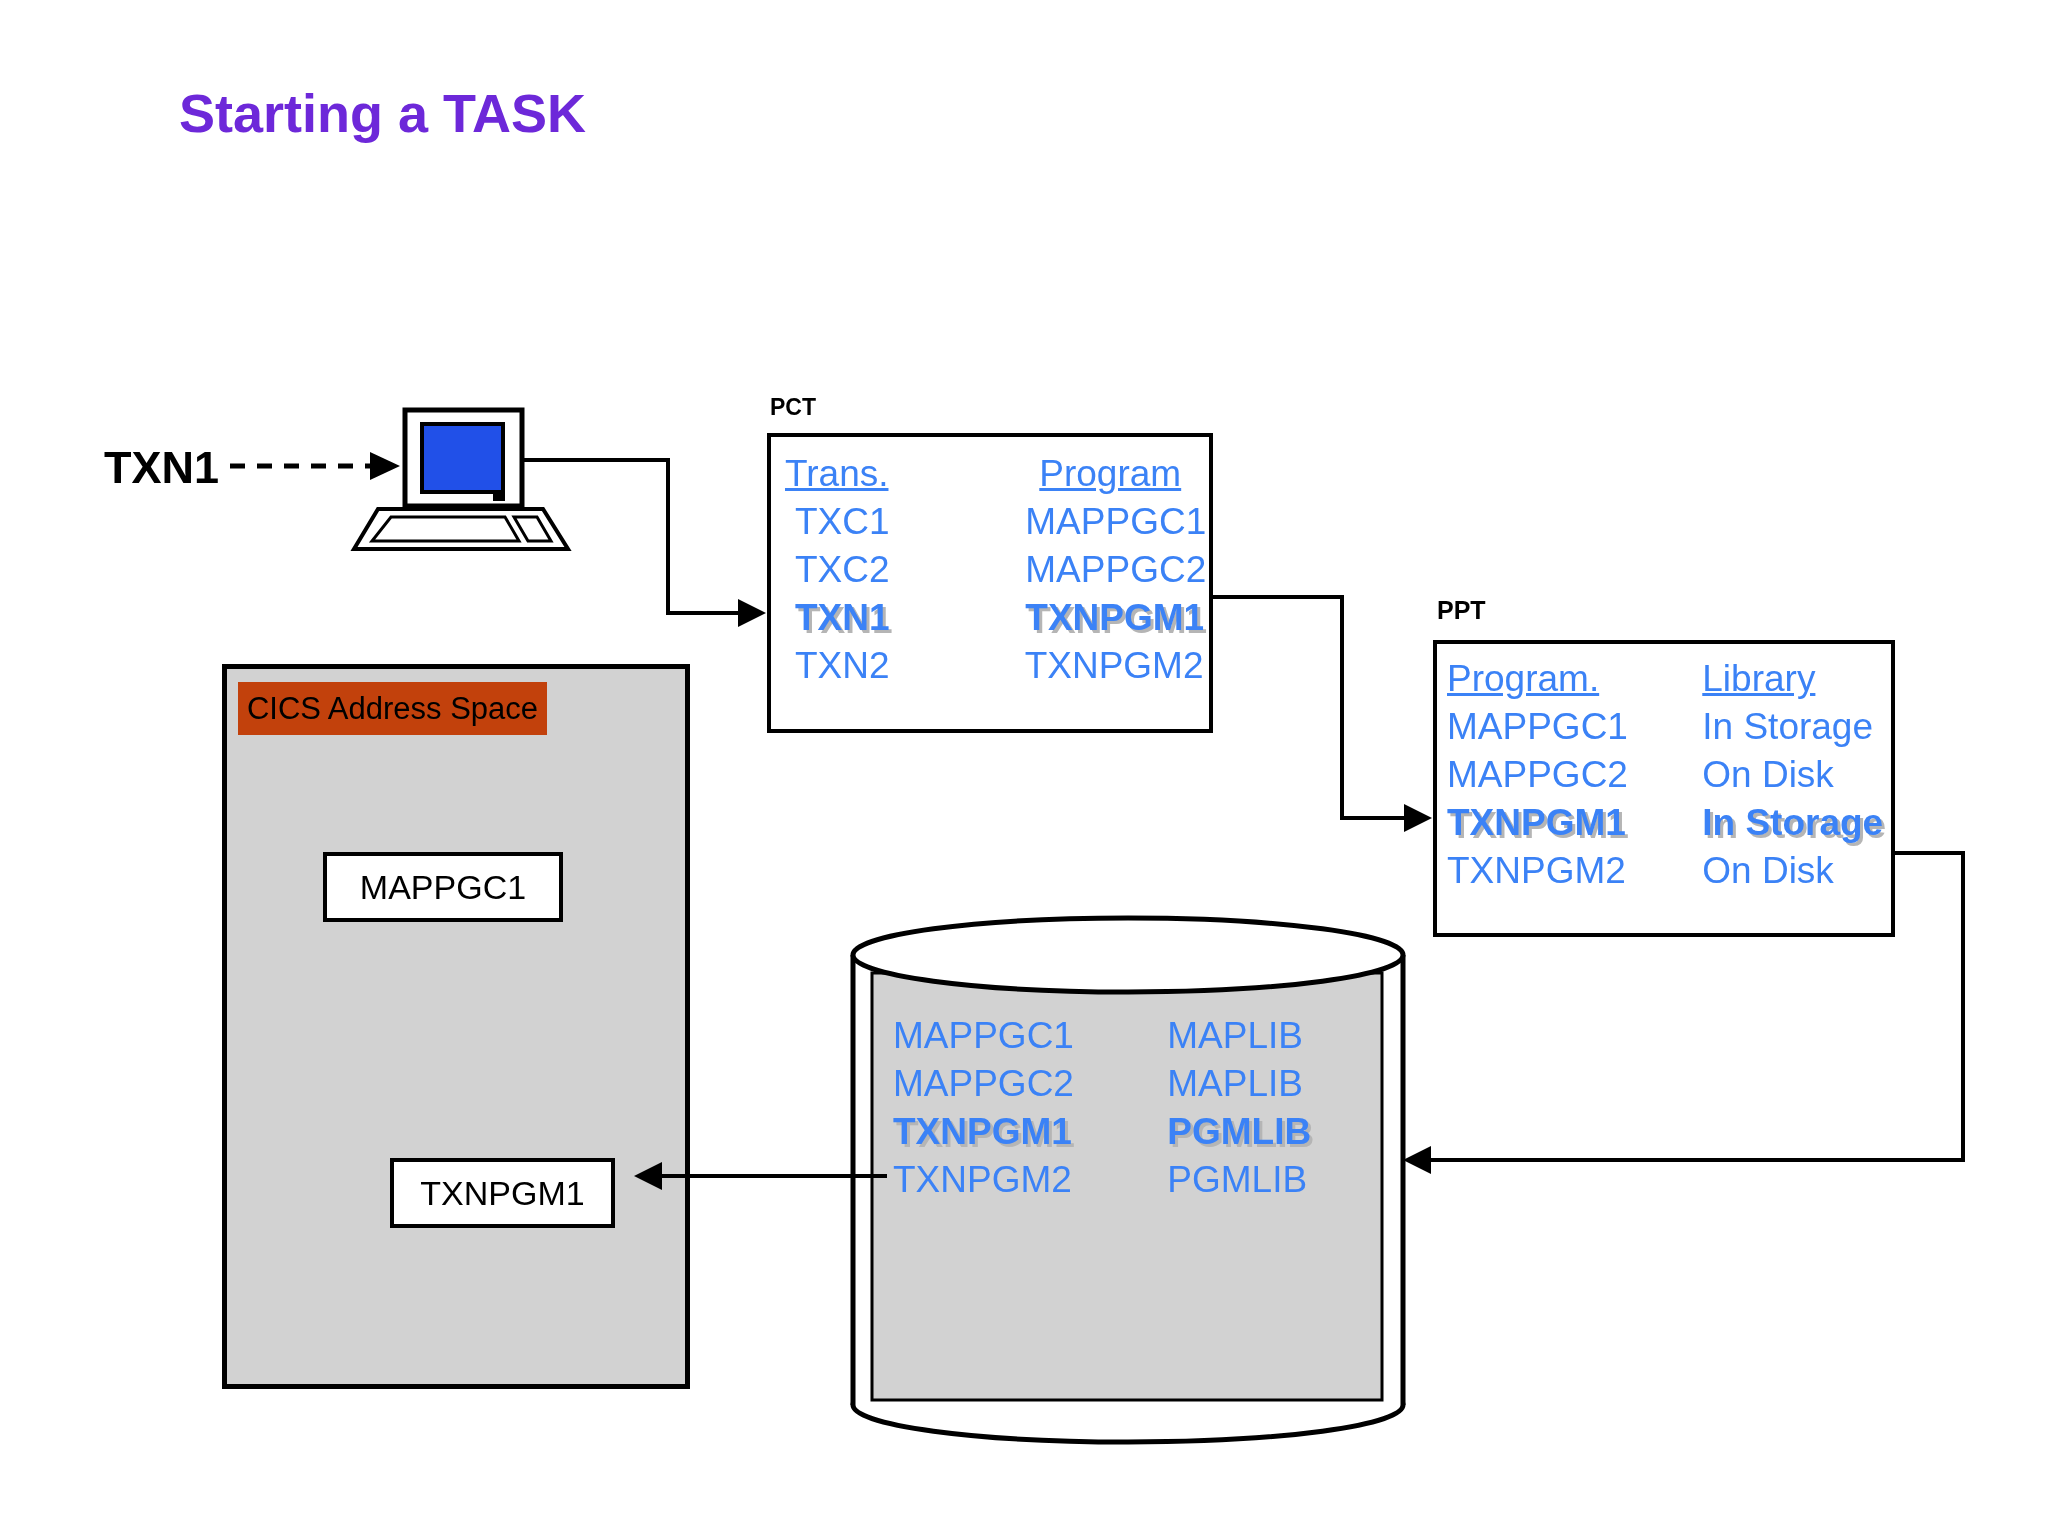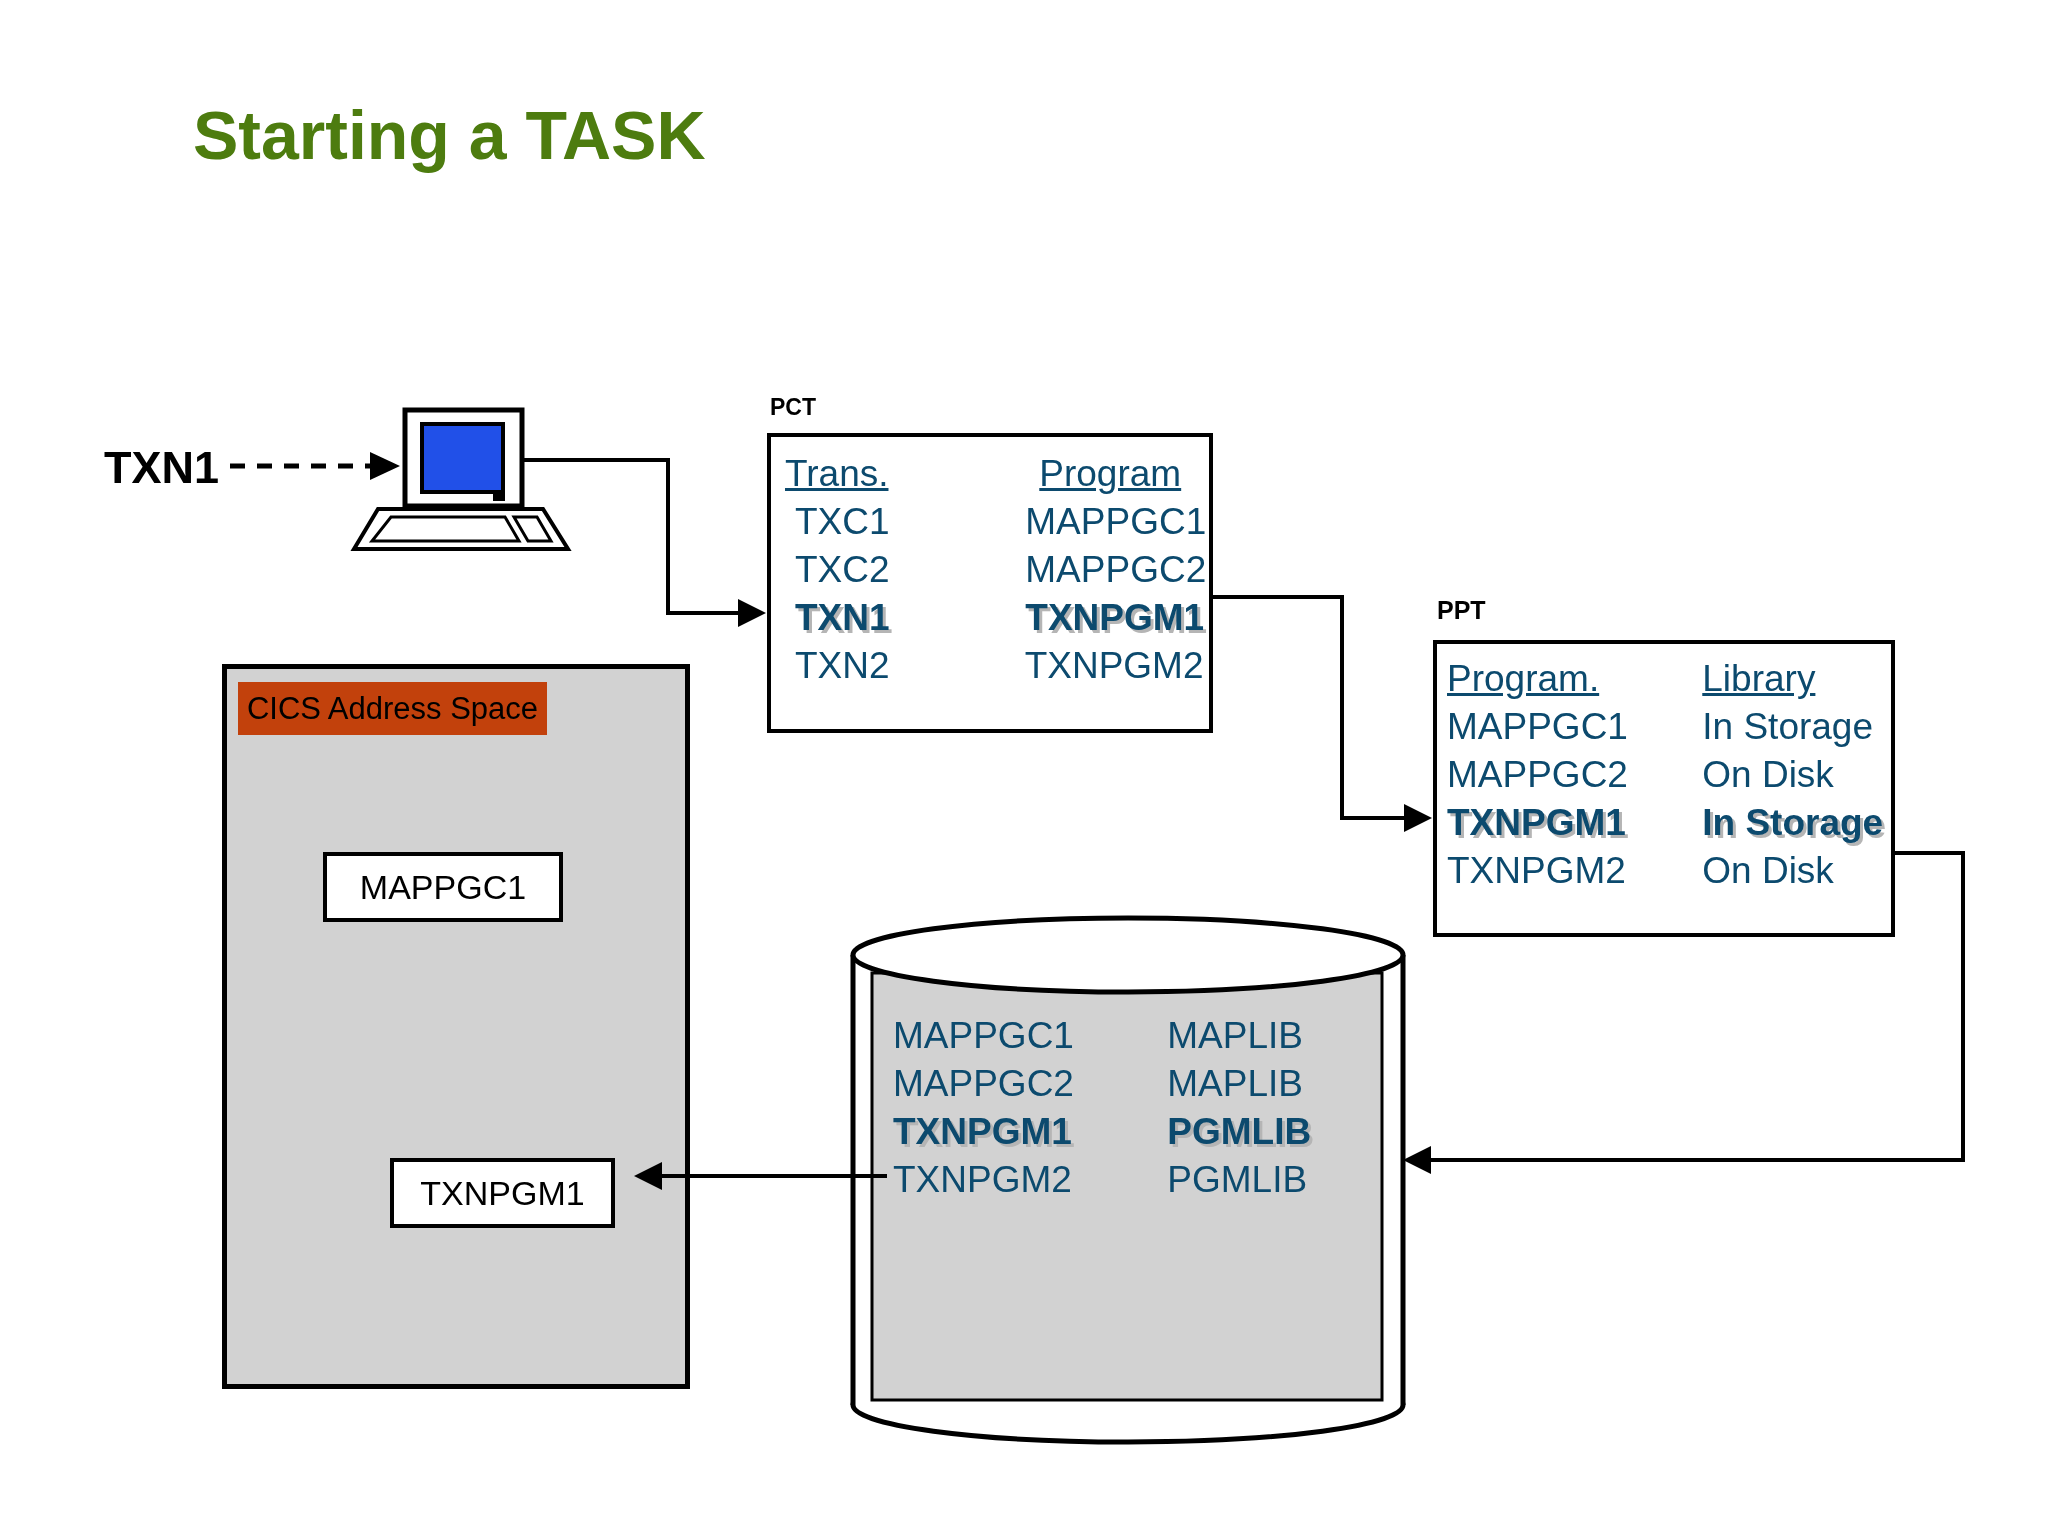--- a/index.html
+++ b/index.html
@@ -1,42 +1,42 @@
 <!DOCTYPE html>
 <html><head>
 <meta charset="utf-8">
 <style>
   html, body { margin:0; padding:0; }
   body {
     width:2048px; height:1536px; position:relative; background:#ffffff;
     font-family:"Liberation Sans", sans-serif; color:#000; overflow:hidden;
   }
   .title {
-    position:absolute; left:175px; top:78px; margin:18px;
-    font-size:68px; font-weight:bold; color:#4d7c0f; letter-spacing:0px;
+    position:absolute; left:175px; top:78px; margin:4px;
+    font-size:54px; font-weight:bold; color:#6d28d9; letter-spacing:0px;
     z-index:3; white-space:nowrap;
   }
   .cics-box {
     position:absolute; left:222px; top:664px; width:468px; height:725px;
     background:#d2d2d2; border:5px solid #000; box-sizing:border-box; z-index:1;
   }
   svg.layer { position:absolute; left:0; top:0; z-index:2; }
   .lbl { position:absolute; font-weight:bold; z-index:3; white-space:nowrap; }
   .lbl-pct  { left:770px;  top:394px; font-size:23px; }
   .lbl-ppt  { left:1437px; top:596px; font-size:25px; }
   .lbl-txn1 { left:104px;  top:442px; font-size:45px; }
   .tblbox {
     position:absolute; background:#fff; border:4px solid #000;
     box-sizing:border-box; z-index:3;
   }
   .pct-box { left:767px;  top:433px; width:446px; height:300px; }
   .ppt-box { left:1433px; top:640px; width:462px; height:297px; }
   .tbl {
     position:absolute; z-index:4; font-size:37px; line-height:48px;
-    white-space:nowrap; color:#0c4a6e;
+    white-space:nowrap; color:#3b82f6;
   }
   .pct-tbl { left:785px;  top:450px; }
   .ppt-tbl { left:1447px; top:655px; }
   .lib-tbl { left:893px;  top:1012px; }
   .tbl .c1 { display:inline-block; }
   .pct-tbl .c1 { width:230px; }
   .ppt-tbl .c1 { width:245px; }
   .lib-tbl .c1 { width:264px; }
   .u { text-decoration:underline; }
   .ind { padding-left:10px; box-sizing:border-box; }

